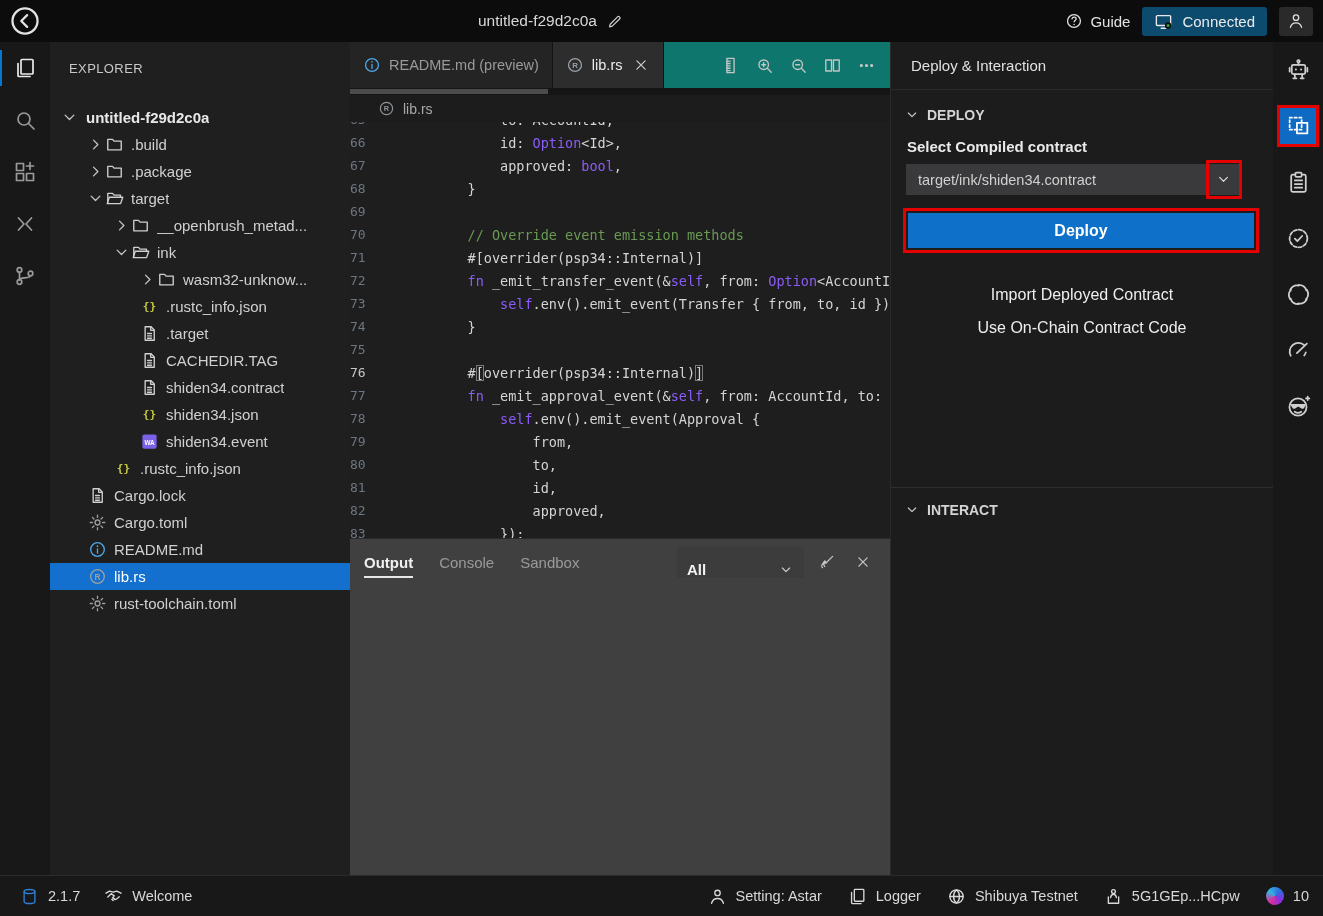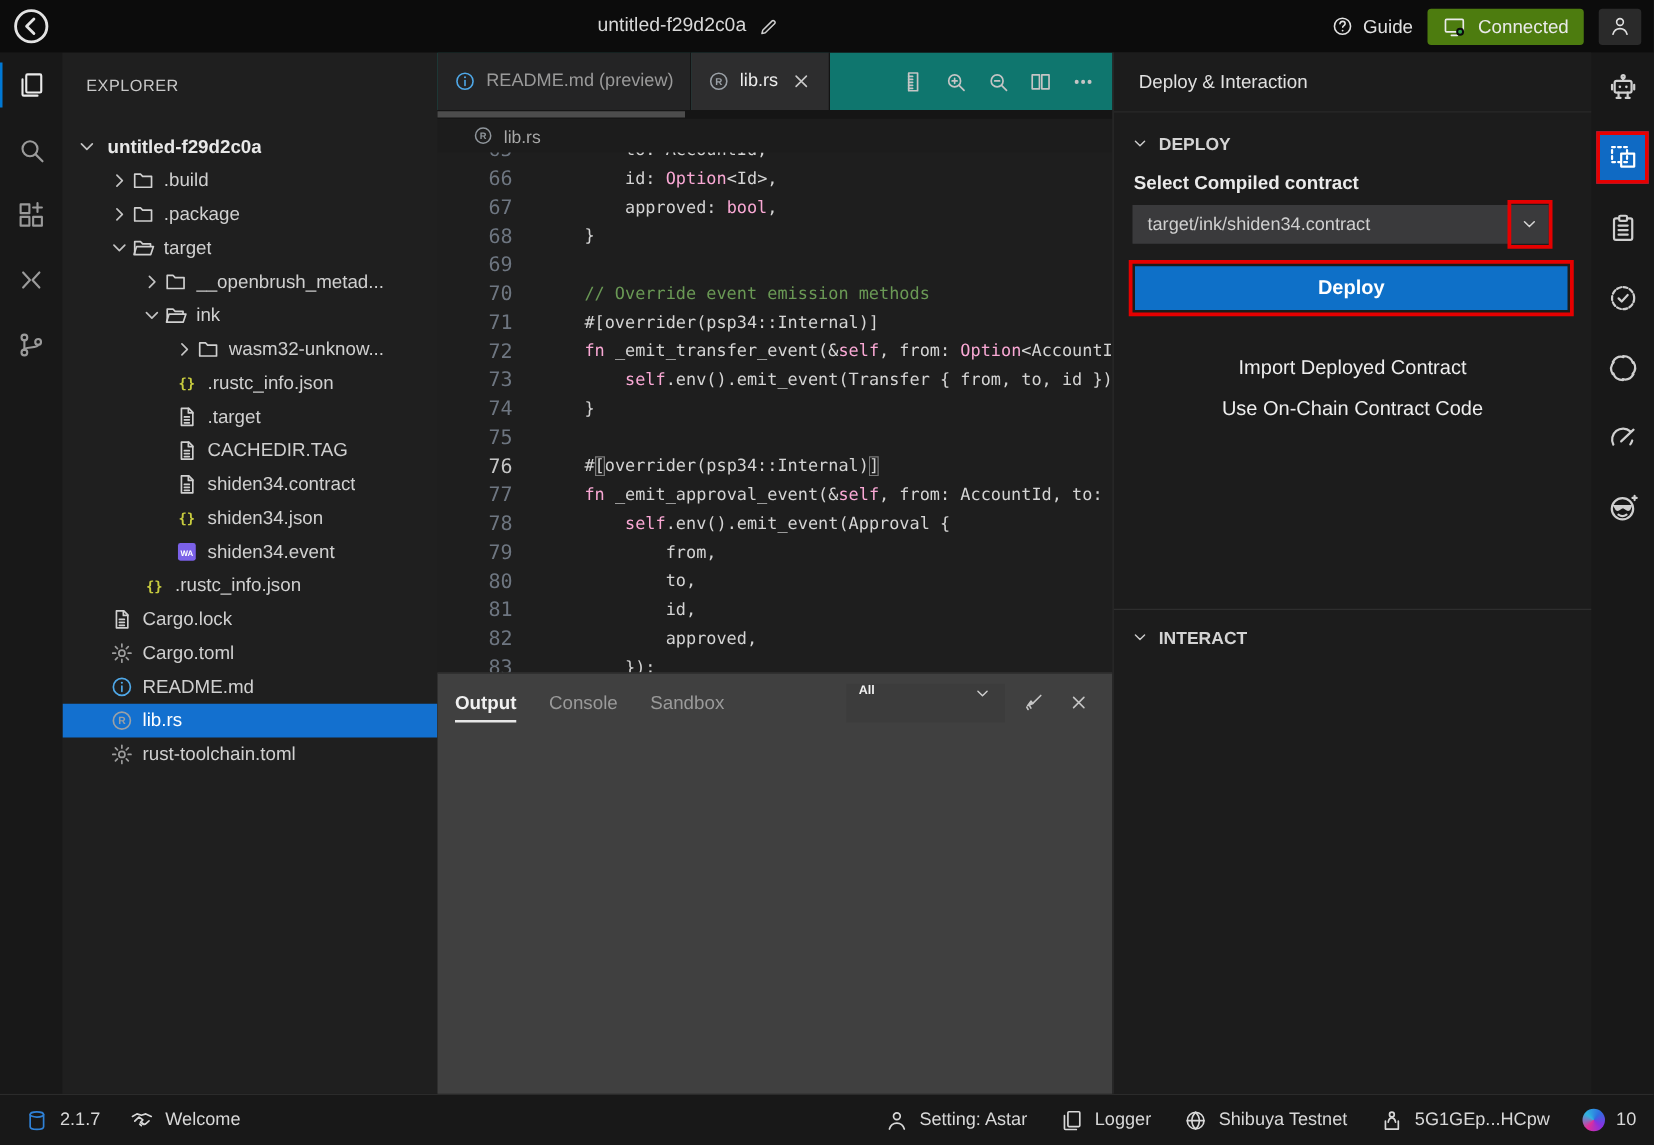--- a/index.html
+++ b/index.html
@@ -8,21 +8,21 @@
   .icn{display:inline-flex;align-items:center;justify-content:center}
   .icn svg{width:100%;height:100%}
   
   .titlebar{height:42px;background:#0c0c0c;position:relative}
   .backbtn{position:absolute;left:9px;top:5px;width:32px;height:32px;color:#e3e3e3}
   .title-center{position:absolute;left:478px;top:0;height:42px;display:flex;align-items:center;gap:9px;color:#d8d8d8;font-size:15.5px}
   .title-center .icn{width:17px;height:17px;color:#cfcfcf}
   .tb-right{position:absolute;right:10px;top:0;height:42px;display:flex;align-items:center;gap:12px}
   .guide{display:flex;gap:7px;align-items:center;font-size:15px;color:#e2e2e2}
   .guide .icn{width:18px;height:18px}
-  .connected{display:flex;gap:9px;align-items:center;background:#4d7c0f;border-radius:3px;padding:5px 12px;font-size:15px;color:#eaeaea}
+  .connected{display:flex;gap:9px;align-items:center;background:#0c4a6e;border-radius:3px;padding:5px 12px;font-size:15px;color:#eaeaea}
   .connected .icn{width:19px;height:19px}
   .avatarbox{background:#2a2a2a;border-radius:3px;width:34px;height:29px;display:flex;align-items:center;justify-content:center;color:#e0e0e0}
   .avatarbox .icn{width:18px;height:18px}
   
   .main{display:flex;height:833px}
   .abar{width:50px;background:#181818;display:flex;flex-direction:column;align-items:center;flex:none}
   .abar-item{width:50px;height:52px;display:flex;align-items:center;justify-content:center;color:#9a9a9a;position:relative;cursor:pointer}
   .abar-item .icn{width:24px;height:24px}
   .abar-item.active{color:#eaeaea}
   .abar-item.active::before{content:"";position:absolute;left:0;top:8px;bottom:8px;width:2px;background:#0078d4}
@@ -52,32 +52,32 @@
   .etools{margin-left:auto;display:flex;align-items:center;gap:3px;padding-right:8px}
   .etool{width:31px;height:31px;display:flex;align-items:center;justify-content:center;color:#c5c5c5;cursor:pointer}
   .etool .icn{width:19px;height:19px}
   .hstrip{height:7px;background:#151515;position:relative}
   .hthumb{position:absolute;left:0;top:1px;height:5px;width:198px;background:#4c4c4c}
   .breadcrumb{height:27px;display:flex;align-items:center;gap:8px;padding-left:28px;background:#1c1c1c;color:#a8a8a8;font-size:14px}
   .breadcrumb .icn{width:17px;height:17px;color:#8f959b}
   .code{flex:1;overflow:hidden;font-family:"DejaVu Sans Mono",monospace;font-size:13.5px}
   .codelines{margin-top:-14px}
   .cline{height:23px;display:flex;align-items:center}
-  .ln{width:60px;text-align:right;color:#6e7681;flex:none;font-size:16px}
+  .ln{width:60px;text-align:left;color:#6e7681;flex:none;font-size:13px}
   .ln.cur{color:#c6c6c6}
   .ctext{margin-left:25px;white-space:pre}
-  .s-p{color:#d4d4d4}.s-b{color:#f9a8d4}.s-g{color:#6a9955}
+  .s-p{color:#d4d4d4}.s-b{color:#8b5cf6}.s-g{color:#6a9955}
   .s-x{color:#d4d4d4;box-shadow:inset 0 0 0 1px #7a7a7a}
   
   .outpanel{height:337px;background:#404040;border-top:1px solid #2b2b2b;display:flex;flex-direction:column}
   .outhead{height:46px;display:flex;align-items:center;padding:0 14px}
   .outtab{font-size:15px;color:#9a9a9a;height:100%;display:flex;align-items:center;position:relative;margin-right:26px;cursor:pointer}
   .outtab.active{color:#f0f0f0;font-weight:bold}
   .outtab.active::after{content:"";position:absolute;left:0;right:0;bottom:7px;height:2px;background:#e7e7e7}
-  .outfilter{margin-left:auto;width:127px;height:31px;background:#3c3c3c;display:flex;align-items:flex-start;padding:0 10px;font-size:10px;font-weight:bold;color:#f2f2f2;cursor:pointer}
+  .outfilter{margin-left:auto;width:127px;height:31px;background:#3c3c3c;display:flex;align-items:flex-end;padding:0 10px;font-size:15px;font-weight:bold;color:#f2f2f2;cursor:pointer}
   .outfilter .icn{margin-left:auto;width:16px;height:16px;color:#cfcfcf}
   .outact{width:27px;height:27px;display:flex;align-items:center;justify-content:center;color:#c5c5c5;margin-left:9px;cursor:pointer}
   .outact .icn{width:18px;height:18px}
   .outbody{flex:1}
   
   .rightpanel{width:383px;flex:none;background:#1c1c1c;border-left:1px solid #2a2a2a;position:relative}
   .rp-header{height:48px;display:flex;align-items:center;padding-left:20px;font-size:15px;color:#e0e0e0;border-bottom:1px solid #292929}
   .rp-sect{display:flex;align-items:center;gap:7px;padding:17px 0 0 13px;font-size:14px;font-weight:bold;color:#d4d4d4;cursor:pointer}
   .rp-sect .icn{width:16px;height:16px;color:#cccccc}
   .rp-label{padding:15px 0 9px 16px;font-size:15px;font-weight:bold;color:#eaeaea}

